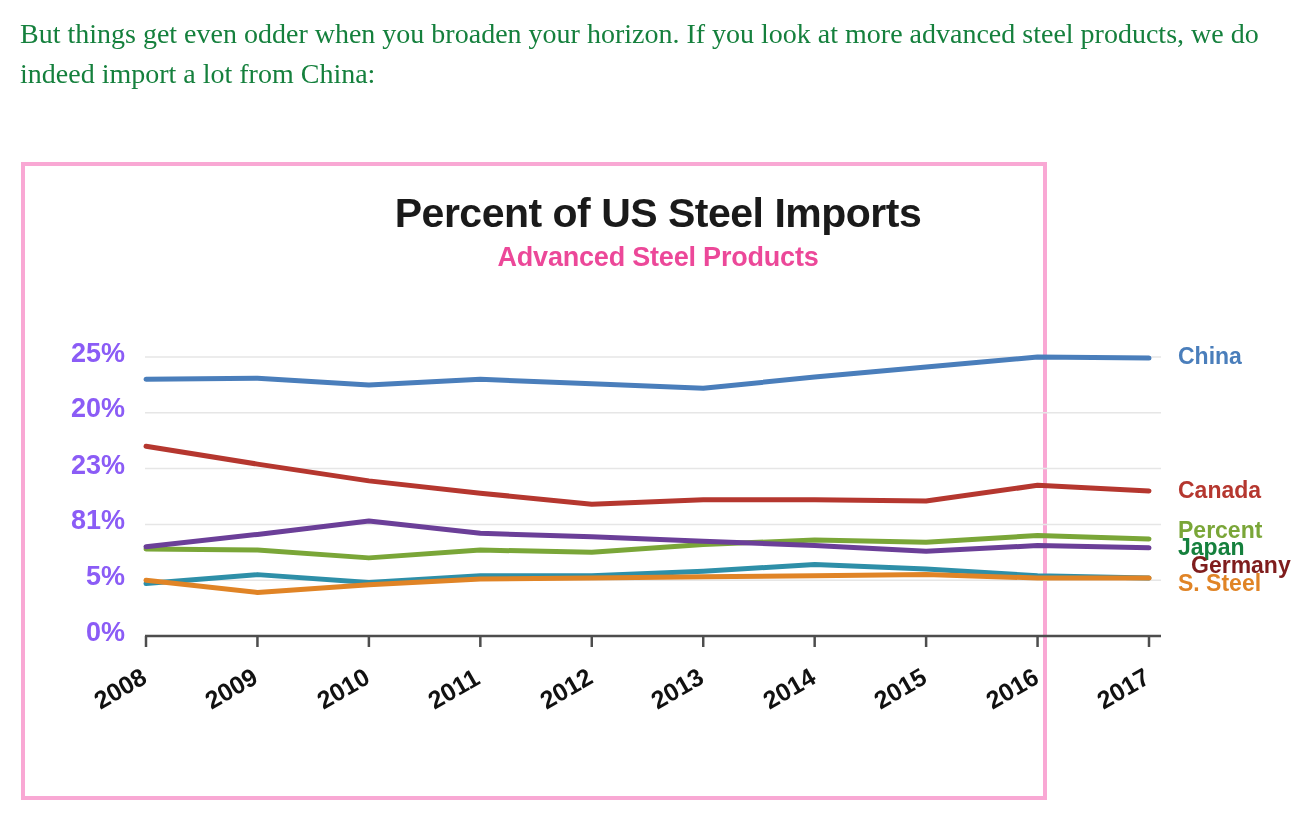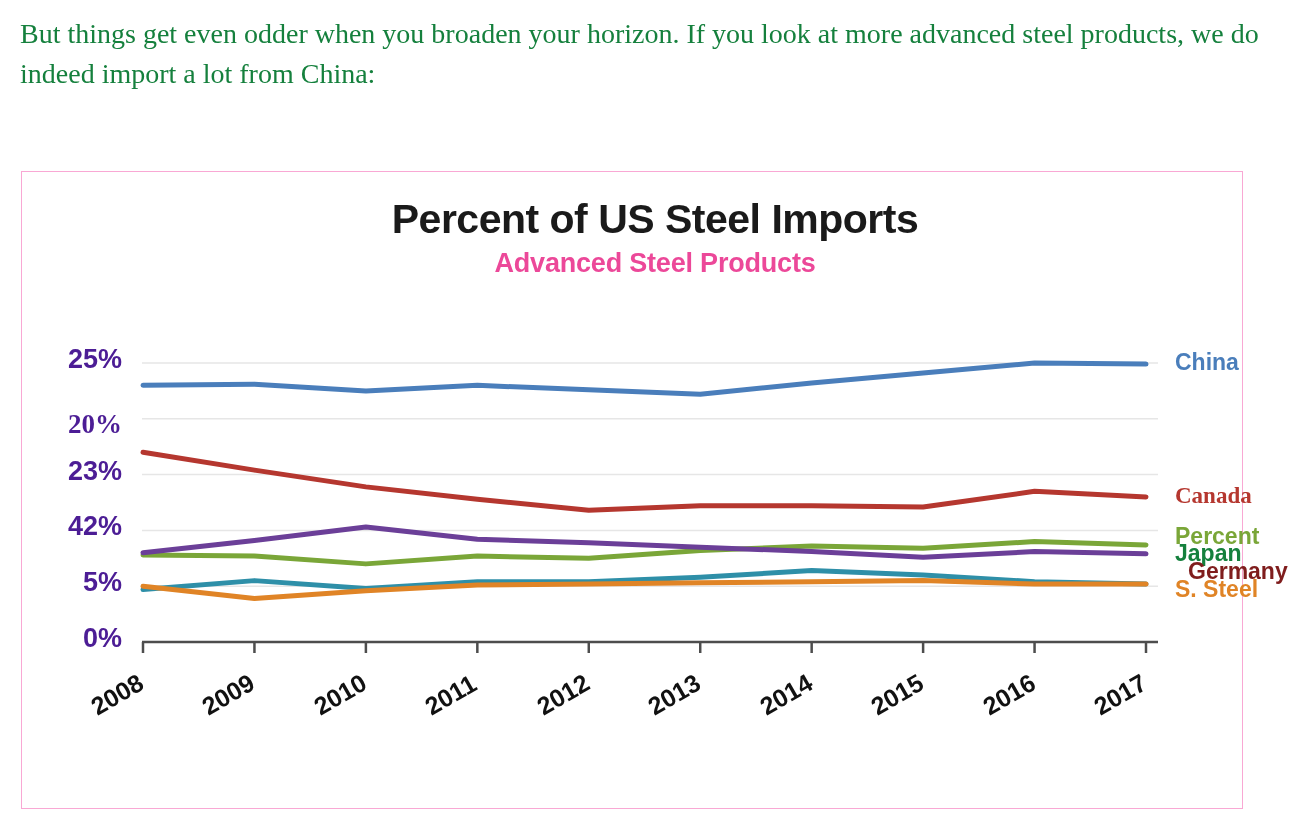--- a/index.html
+++ b/index.html
@@ -7,37 +7,37 @@
     width:1310px;height:822px;background:#ffffff;
     font-family:"Liberation Sans", sans-serif;
     overflow:hidden;position:relative;
   }
   .intro{
     position:absolute;left:20px;top:14px;width:1250px;
     font-family:"Liberation Serif", serif;
     font-size:28px;line-height:1.42;color:#15803d;
   }
   .card{
-    position:absolute;left:21px;top:162px;width:1222px;height:638px;
-    border:1px solid #f9a8d4;background:#fff;box-sizing:border-box;margin-top:9px;
+    position:absolute;left:21px;top:162px;width:1026px;height:638px;
+    border:4px solid #f9a8d4;background:#fff;box-sizing:border-box;
   }
   .chart-title{
     position:absolute;left:0;top:24px;width:1266px;text-align:center;
     font-size:41px;font-weight:bold;color:#1a1a1a;letter-spacing:-0.5px;
   }
   .chart-subtitle{
     position:absolute;left:0;top:76px;width:1266px;text-align:center;
     font-size:27px;font-weight:bold;color:#ec4899;letter-spacing:-0.2px;
   }
   .plot{
     position:absolute;left:0;top:0;width:1266px;height:638px;
   }
   .ylabel{
     position:absolute;text-align:right;width:90px;
-    font-size:27px;font-weight:bold;color:#4c1d95;
+    font-size:27px;font-weight:bold;color:#8b5cf6;
   }
   .xlabel{
     position:absolute;font-size:25px;font-weight:bold;color:#111;
     transform:rotate(-30deg);transform-origin:left top;white-space:nowrap;
   }
   .legend-item{
     position:absolute;font-size:23px;font-weight:bold;white-space:nowrap;text-align:center;
   }
   svg{display:block;}
 </style>
@@ -71,40 +71,40 @@
         <polyline points="121,213.32 232.44444444444446,212.204 343.8888888888889,218.9 455.3333333333333,213.32 566.7777777777778,217.784 678.2222222222222,222.248 789.6666666666666,211.08800000000002 901.1111111111111,201.04399999999998 1012.5555555555555,191 1124,192.11599999999999" fill="none" stroke="#4a7ebb" stroke-width="5" stroke-linejoin="round" stroke-linecap="round"></polyline>
         <polyline points="121,280.28 232.44444444444446,298.13599999999997 343.8888888888889,314.876 455.3333333333333,327.152 566.7777777777778,338.312 678.2222222222222,333.848 789.6666666666666,333.848 901.1111111111111,334.964 1012.5555555555555,319.34000000000003 1124,324.91999999999996" fill="none" stroke="#b5372f" stroke-width="5" stroke-linejoin="round" stroke-linecap="round"></polyline>
         <polyline points="121,382.952 232.44444444444446,384.068 343.8888888888889,391.88 455.3333333333333,384.068 566.7777777777778,386.3 678.2222222222222,378.488 789.6666666666666,374.024 901.1111111111111,376.256 1012.5555555555555,369.56 1124,372.908" fill="none" stroke="#7aa638" stroke-width="5" stroke-linejoin="round" stroke-linecap="round"></polyline>
         <polyline points="121,380.72 232.44444444444446,368.444 343.8888888888889,355.052 455.3333333333333,367.328 566.7777777777778,370.676 678.2222222222222,375.14 789.6666666666666,379.604 901.1111111111111,385.18399999999997 1012.5555555555555,379.604 1124,381.836" fill="none" stroke="#6b3f98" stroke-width="5" stroke-linejoin="round" stroke-linecap="round"></polyline>
         <polyline points="121,417.548 232.44444444444446,408.62 343.8888888888889,416.432 455.3333333333333,409.736 566.7777777777778,409.736 678.2222222222222,405.272 789.6666666666666,398.576 901.1111111111111,403.04 1012.5555555555555,409.736 1124,411.968" fill="none" stroke="#2e8fa8" stroke-width="5" stroke-linejoin="round" stroke-linecap="round"></polyline>
         <polyline points="121,414.2 232.44444444444446,426.476 343.8888888888889,418.664 455.3333333333333,413.084 566.7777777777778,411.968 678.2222222222222,410.852 789.6666666666666,409.736 901.1111111111111,408.62 1012.5555555555555,411.968 1124,411.968" fill="none" stroke="#e08426" stroke-width="5" stroke-linejoin="round" stroke-linecap="round"></polyline>
       </svg>
     <div id="y-axis-labels">
         <div class="ylabel" style="left: 10px; top: 451px;">0%</div>
         <div class="ylabel" style="left: 10px; top: 395.2px;">5%</div>
-        <div class="ylabel" style="left: 10px; top: 339.4px;">42%</div>
+        <div class="ylabel" style="left: 10px; top: 339.4px;">81%</div>
         <div class="ylabel" style="left: 10px; top: 283.6px;">23%</div>
-        <div class="ylabel" style="left: 10px; top: 237px; font-family: Liberation Serif, serif;">20%</div>
+        <div class="ylabel" style="left: 10px; top: 227px;">20%</div>
         <div class="ylabel" style="left: 10px; top: 172px;">25%</div>
       </div>
     <div id="x-axis-labels">
         <div class="xlabel" style="left: 64px; top: 524px;">2008</div>
         <div class="xlabel" style="left: 175.444px; top: 524px;">2009</div>
         <div class="xlabel" style="left: 286.889px; top: 524px;">2010</div>
         <div class="xlabel" style="left: 398.333px; top: 524px;">2011</div>
         <div class="xlabel" style="left: 509.778px; top: 524px;">2012</div>
         <div class="xlabel" style="left: 621.222px; top: 524px;">2013</div>
         <div class="xlabel" style="left: 732.667px; top: 524px;">2014</div>
         <div class="xlabel" style="left: 844.111px; top: 524px;">2015</div>
         <div class="xlabel" style="left: 955.556px; top: 524px;">2016</div>
         <div class="xlabel" style="left: 1067px; top: 524px;">2017</div>
       </div>
     <div id="legend">
         <div class="legend-item" style="left: 1153px; top: 177px; color: rgb(74, 126, 187);">China</div>
-        <div class="legend-item" style="left: 1153px; top: 310.92px; color: rgb(181, 55, 47); font-family: Liberation Serif, serif;">Canada</div>
+        <div class="legend-item" style="left: 1153px; top: 310.92px; color: rgb(181, 55, 47);">Canada</div>
         <div class="legend-item" style="left: 1153px; top: 351.096px; color: rgb(122, 166, 56);">Percent</div>
         <div class="legend-item" style="left: 1153px; top: 367.836px; color: #15803d;">Japan</div>
         <div class="legend-item" style="left: 1166px; top: 385.692px; color: #7f1d1d;">Germany</div>
         <div class="legend-item" style="left: 1153px; top: 403.548px; color: rgb(224, 132, 38);">S. Steel</div>
       </div>
   </div>
 
 </div>
 
 </body></html>

